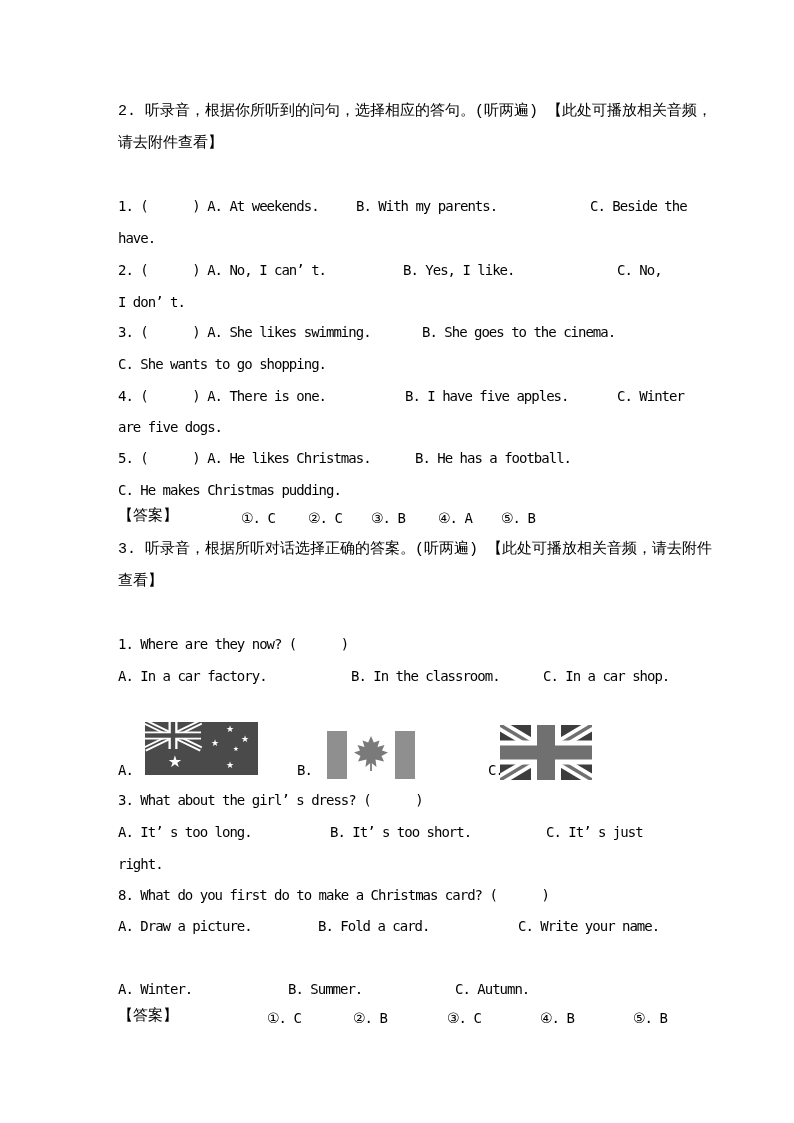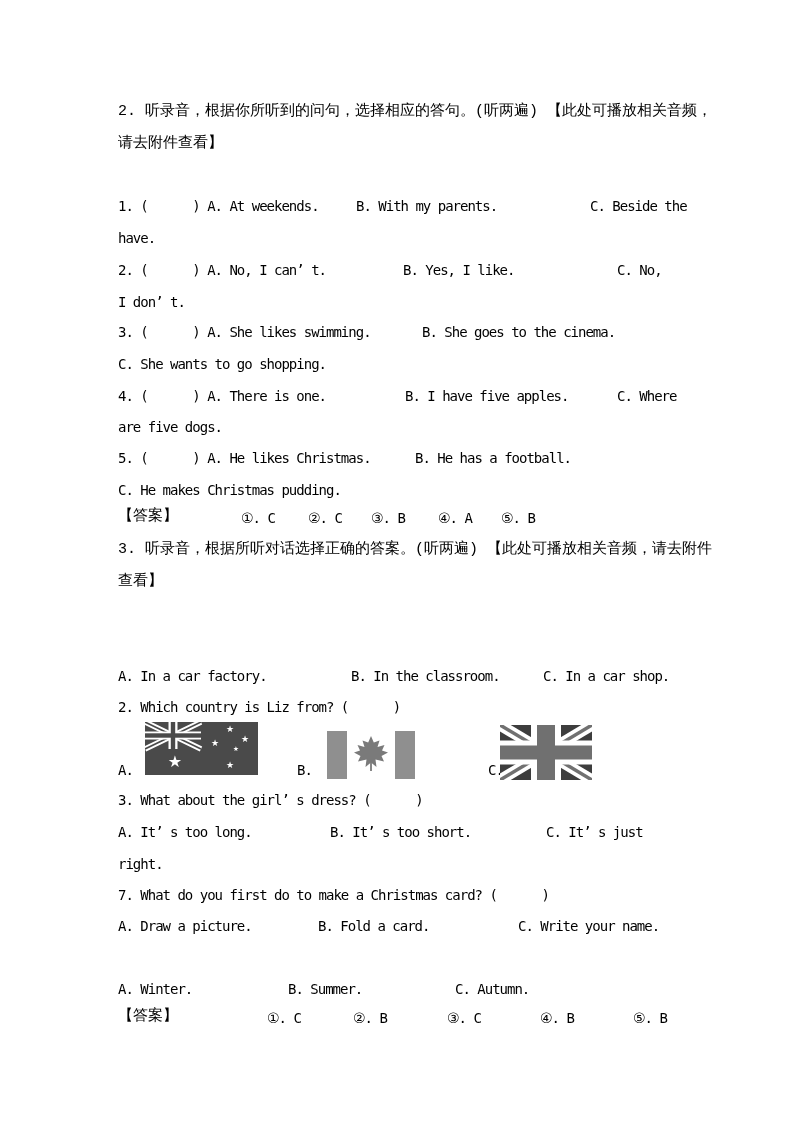--- a/index.html
+++ b/index.html
@@ -35,42 +35,42 @@
   <span class="seg" style="left:403px;top:262px">B. Yes, I like.</span>
   <span class="seg" style="left:617px;top:262px">C. No,</span>
   <span class="seg" style="left:118px;top:294px">I don’ t.</span>
 
   <span class="seg" style="left:118px;top:324px">3. (      ) A. She likes swimming.</span>
   <span class="seg" style="left:422px;top:324px">B. She goes to the cinema.</span>
   <span class="seg" style="left:118px;top:356px">C. She wants to go shopping.</span>
 
   <span class="seg" style="left:118px;top:388px">4. (      ) A. There is one.</span>
   <span class="seg" style="left:405px;top:388px">B. I have five apples.</span>
-  <span class="seg" style="left:617px;top:388px">C. Where</span>
+  <span class="seg" style="left:617px;top:388px">C. Winter</span>
   <span class="seg" style="left:118px;top:419px">are five dogs.</span>
 
   <span class="seg" style="left:118px;top:450px">5. (      ) A. He likes Christmas.</span>
   <span class="seg" style="left:415px;top:450px">B. He has a football.</span>
   <span class="seg" style="left:118px;top:482px">C. He makes Christmas pudding.</span>
 
   <span class="seg zh" style="left:118px;top:508px">【答案】</span>
   <span class="seg" style="left:241px;top:510px">①. C</span>
   <span class="seg" style="left:308px;top:510px">②. C</span>
   <span class="seg" style="left:371px;top:510px">③. B</span>
   <span class="seg" style="left:438px;top:510px">④. A</span>
   <span class="seg" style="left:501px;top:510px">⑤. B</span>
 
   <span class="seg zh" style="left:118px;top:541px">3. 听录音，根据所听对话选择正确的答案。(听两遍) 【此处可播放相关音频，请去附件</span>
   <span class="seg zh" style="left:118px;top:573px">查看】</span>
 
+  <span class="seg" style="left:118px;top:636px">1. Where are they now? (      )</span>
   <span class="seg" style="left:118px;top:668px">A. In a car factory.</span>
   <span class="seg" style="left:351px;top:668px">B. In the classroom.</span>
   <span class="seg" style="left:543px;top:668px">C. In a car shop.</span>
 
-  <span class="seg" style="left:118px;top:699px">2. Which country is Liz from? (      )</span>
 
   <span class="seg" style="left:118px;top:762px">A.</span>
   <span class="seg" style="left:297px;top:762px">B.</span>
   <span class="seg" style="left:488px;top:762px">C.</span>
 
   <svg class="flag" style="left:145px;top:722px" width="113" height="53" viewBox="0 0 113 53">
     <rect x="0" y="0" width="113" height="53" fill="#4a4a4a"></rect>
 
     <line x1="0" y1="0" x2="56" y2="27" stroke="#ffffff" stroke-width="5.5"></line>
     <line x1="0" y1="27" x2="56" y2="0" stroke="#ffffff" stroke-width="5.5"></line>
@@ -110,21 +110,21 @@
     <rect x="37" y="0" width="18" height="55" fill="#707070"></rect>
     <rect x="0" y="20.5" width="92" height="14" fill="#707070"></rect>
   </svg>
 
   <span class="seg" style="left:118px;top:792px">3. What about the girl’ s dress? (      )</span>
   <span class="seg" style="left:118px;top:824px">A. It’ s too long.</span>
   <span class="seg" style="left:330px;top:824px">B. It’ s too short.</span>
   <span class="seg" style="left:546px;top:824px">C. It’ s just</span>
   <span class="seg" style="left:118px;top:856px">right.</span>
 
-  <span class="seg" style="left:118px;top:887px">7. What do you first do to make a Christmas card? (      )</span>
+  <span class="seg" style="left:118px;top:887px">8. What do you first do to make a Christmas card? (      )</span>
   <span class="seg" style="left:118px;top:918px">A. Draw a picture.</span>
   <span class="seg" style="left:318px;top:918px">B. Fold a card.</span>
   <span class="seg" style="left:518px;top:918px">C. Write your name.</span>
 
   <span class="seg" style="left:118px;top:981px">A. Winter.</span>
   <span class="seg" style="left:288px;top:981px">B. Summer.</span>
   <span class="seg" style="left:455px;top:981px">C. Autumn.</span>
 
   <span class="seg zh" style="left:118px;top:1008px">【答案】</span>
   <span class="seg" style="left:267px;top:1010px">①. C</span>

